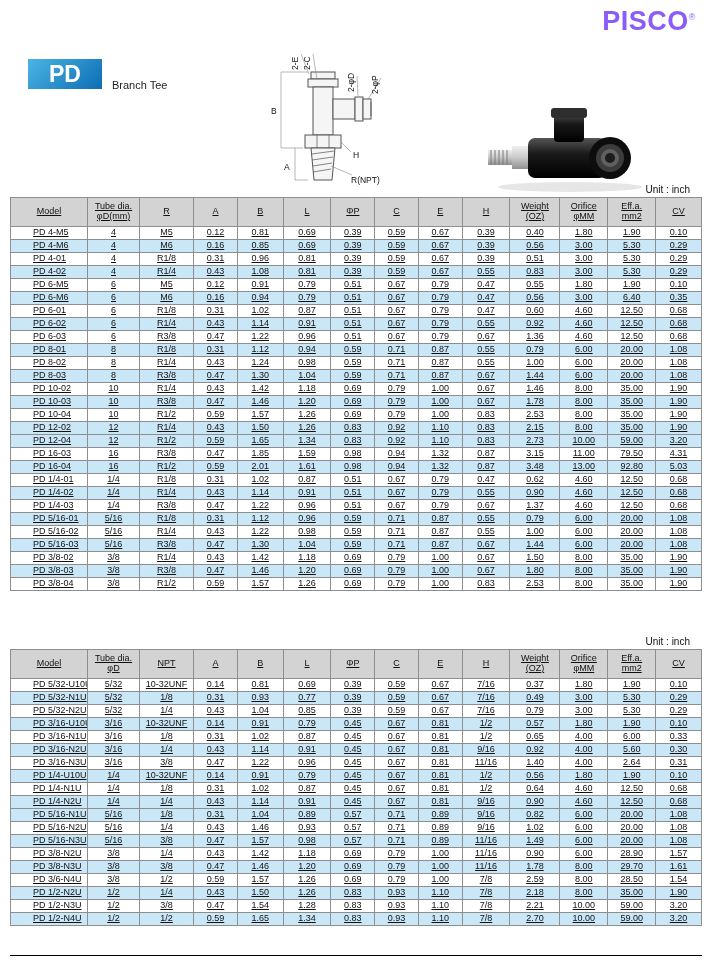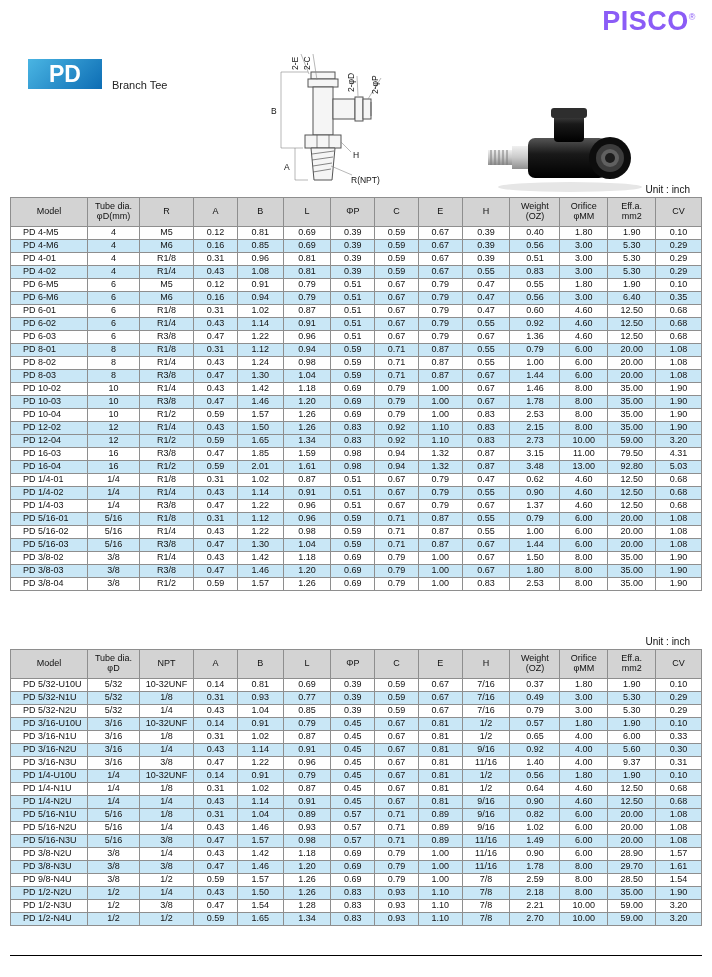--- a/index.html
+++ b/index.html
@@ -14,27 +14,27 @@
   .subtitle{position:absolute;left:112px;top:79px;font-size:11px;color:#222;}
 
   .diagram{position:absolute;left:205px;top:42px;width:225px;height:155px;}
   .photo{position:absolute;left:480px;top:106px;width:172px;height:90px;}
   svg text{font-family:"Liberation Sans",sans-serif;}
 
   .unit{position:absolute;right:22px;font-size:10px;color:#111;}
   .unit-1{top:184px;}
   .unit-2{top:636px;}
 
-  .data-table{position:absolute;left:10px;border-collapse:collapse;table-layout:fixed;width:692px;font-size:9px;color:#111;}
+  .data-table{position:absolute;left:10px;border-collapse:collapse;table-layout:fixed;width:692px;font-size:9px;color:#111;text-decoration:underline;}
   #t1{top:197px;}
   #t2{top:649px;}
   .data-table th,.data-table td{border:1px solid #8e8e8e;text-align:center;padding:0 2px;height:12px;line-height:1.1;overflow:hidden;white-space:nowrap;}
   .data-table thead th{background:#d3d3d3;font-weight:normal;white-space:pre-line;height:28px;vertical-align:middle;}
   .data-table tbody tr.alt{background:#c9e7f6;}
-  .data-table td.model{text-align:left;padding-left:12px;}
+  .data-table td.model{text-align:left;padding-left:22px;}
 
   .bottom-rule{position:absolute;left:10px;top:955px;width:692px;height:1px;background:#000;}
 </style>
 </head>
 <body>
 
 <div class="logo"><span>PISCO</span><span class="reg">®</span></div>
 
 <div class="series-badge">PD</div>
 <div class="subtitle">Branch Tee</div>
@@ -753,21 +753,21 @@
         <td>3/8</td>
         <td>0.47</td>
         <td>1.22</td>
         <td>0.96</td>
         <td>0.45</td>
         <td>0.67</td>
         <td>0.81</td>
         <td>11/16</td>
         <td>1.40</td>
         <td>4.00</td>
-        <td>9.37</td>
+        <td>2.64</td>
         <td>0.31</td>
       </tr>
       <tr class="alt">
         <td class="model">PD 1/4-U10U</td>
         <td>1/4</td>
         <td>10-32UNF</td>
         <td>0.14</td>
         <td>0.91</td>
         <td>0.79</td>
         <td>0.45</td>
@@ -885,21 +885,21 @@
         <td>0.69</td>
         <td>0.79</td>
         <td>1.00</td>
         <td>11/16</td>
         <td>1.78</td>
         <td>8.00</td>
         <td>29.70</td>
         <td>1.61</td>
       </tr>
       <tr>
-        <td class="model">PD 9/8-N4U</td>
+        <td class="model">PD 3/6-N4U</td>
         <td>3/8</td>
         <td>1/2</td>
         <td>0.59</td>
         <td>1.57</td>
         <td>1.26</td>
         <td>0.69</td>
         <td>0.79</td>
         <td>1.00</td>
         <td>7/8</td>
         <td>2.59</td>

